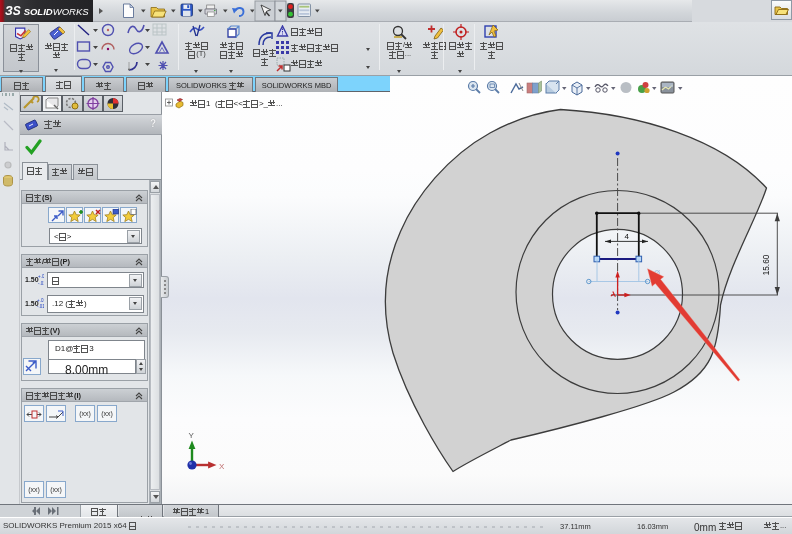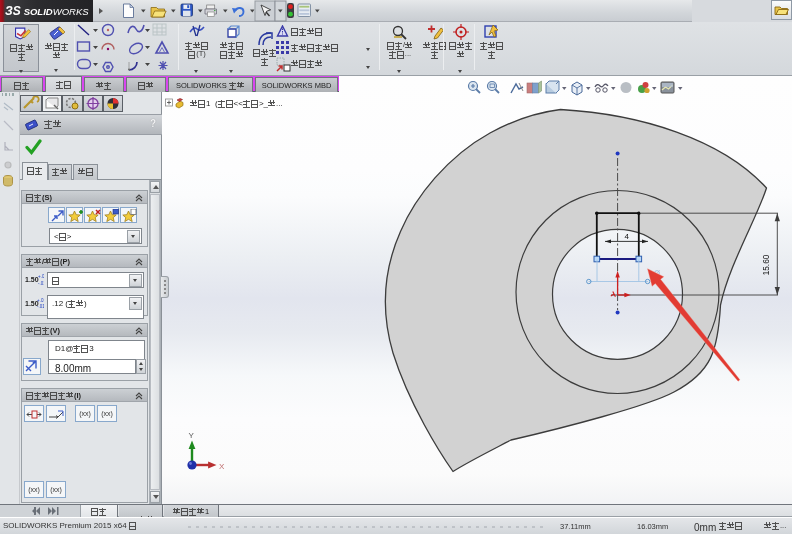--- a/index.html
+++ b/index.html
@@ -220,21 +220,21 @@
 </div>
 <div class="vsep" style="left:474px;top:2px;bottom:auto;height:46px"></div>
 <div class="abs" style="left:477px;top:2px;width:30px;height:50px">
  <svg class="abs" style="left:7px;top:0" width="16" height="16" viewBox="0 0 16 16">
   <rect x="1" y="2" width="11" height="11" fill="none" stroke="#3040b0" stroke-width="1.4"></rect>
   <path d="M9 1 l5 5 -4 1 2 5 -2 1 -2 -5 -3 3 z" fill="#f0c040" stroke="#806010" stroke-width="0.7"></path>
  </svg>
  <div class="lab abs" style="left:0;top:17px;width:30px"><i class="c c8 v2"></i><i class="c c8 v3"></i><i class="c c8 v1"></i><br><i class="c c8 v2"></i></div>
 </div>
 </div>
-    <div class="abs" style="left:0;top:76px;width:339px;height:16px;background:#d946ef;border-bottom:1.5px solid #5f646b;z-index:3">
+    <div class="abs" style="left:0;top:76px;width:390px;height:16px;background:#7dd3fc;border-bottom:1.5px solid #5f646b;z-index:3">
   <div class="abs" style="left:1px;top:1px;width:42px;height:15px;background:linear-gradient(#c9ccd0,#aeb1b5);border:1px solid #70757c;border-bottom:none;text-align:center;padding-top:2.5px"><i class="c c8 v1"></i><i class="c c8 v2"></i></div>
   <div class="abs" style="left:45px;top:0px;width:37px;height:16px;background:linear-gradient(#dfe2e5,#cdd0d4);border:1px solid #70757c;border-bottom:none;text-align:center;padding-top:3px;z-index:2"><i class="c c8 v2"></i><i class="c c8 v1"></i></div>
   <div class="abs" style="left:84px;top:1px;width:40px;height:15px;background:linear-gradient(#c9ccd0,#aeb1b5);border:1px solid #70757c;border-bottom:none;text-align:center;padding-top:2.5px"><i class="c c8 v3"></i><i class="c c8 v2"></i></div>
   <div class="abs" style="left:126px;top:1px;width:40px;height:15px;background:linear-gradient(#c9ccd0,#aeb1b5);border:1px solid #70757c;border-bottom:none;text-align:center;padding-top:2.5px"><i class="c c8 v1"></i><i class="c c8 v3"></i></div>
   <div class="abs" style="left:168px;top:1px;width:85px;height:15px;background:linear-gradient(#c9ccd0,#aeb1b5);border:1px solid #70757c;border-bottom:none;text-align:center;padding-top:2.5px;font-size:7.5px;color:#222">SOLIDWORKS <i class="c c8 v2"></i><i class="c c8 v3"></i></div>
   <div class="abs" style="left:255px;top:1px;width:83px;height:15px;background:linear-gradient(#c9ccd0,#aeb1b5);border:1px solid #70757c;border-bottom:none;text-align:center;padding-top:2.5px;font-size:7.5px;color:#222">SOLIDWORKS MBD</div>
 </div>
 <div class="abs" id="gfx" style="left:162px;top:76px;width:630px;height:428px;background:linear-gradient(180deg,#fefefe 0%,#fdfdfe 22%,#fbfcfd 28%,#eceff3 42%,#e2e5ee 52%,#e7eaf0 60%,#f6f8fa 70%,#fcfcfd 80%,#fbfbfb 93%,#f2f3f5 100%);overflow:hidden"></div>
 
 <svg class="abs" style="left:465px;top:79px" width="225" height="19" viewBox="0 0 225 19">
@@ -487,38 +487,38 @@
         </svg>
         <div class="abs" style="left:25px;top:17px;width:97px;height:16px;background:#fff;border:1px solid #7f858c">
           <span class="abs" style="left:4px;top:3px;font-size:8px;color:#222"><i class="c c8 v1"></i></span>
           <div class="abs" style="right:1px;top:1px;width:13px;height:12.5px;background:linear-gradient(#f2f3f5,#cfd3d7);border:1px solid #9aa0a6"><span class="dd" style="margin:4px 0 0 3px"></span></div>
         </div>
         <svg class="abs" style="left:3px;top:40px" width="19" height="15" viewBox="0 0 19 15">
           <text x="0" y="11" font-size="7" font-weight="bold" fill="#222" font-family="Liberation Sans">1.50</text>
           <text x="12" y="7" font-size="4.5" fill="#2040c0" font-family="Liberation Sans">+.01</text>
           <text x="12" y="13" font-size="4.5" fill="#2040c0" font-family="Liberation Sans">-.01</text>
         </svg>
-        <div class="abs" style="left:25px;top:40px;width:97px;height:24px;background:#fff;border:1px solid #7f858c">
+        <div class="abs" style="left:25px;top:40px;width:97px;height:18px;background:#fff;border:1px solid #7f858c">
           <span class="abs" style="left:4px;top:3px;font-size:8px;color:#222">.12 (<i class="c c8 v2"></i><i class="c c8 v3"></i>)</span>
           <div class="abs" style="right:1px;top:1px;width:13px;height:12.5px;background:linear-gradient(#f2f3f5,#cfd3d7);border:1px solid #9aa0a6"><span class="dd" style="margin:4px 0 0 3px"></span></div>
         </div>
       </div>
       <div class="abs" style="left:21px;top:231px;width:127px;height:58px;border:1px solid #9aa0a6;background:#e2e5e8">
         <div class="abs" style="left:0;top:0;width:100%;height:13px;background:linear-gradient(#ccd0d4,#b5b9be);border-bottom:1px solid #a0a5ab;font-weight:bold;padding:1.5px 0 0 4px"><i class="c c8 v3"></i><i class="c c8 v1"></i><i class="c c8 v2"></i>(V)<svg class="abs" style="right:4px;top:3px" width="8" height="8" viewBox="0 0 8 8">
             <path d="M1 4 l3 -3 3 3 M1 7 l3 -3 3 3" stroke="#444" fill="none" stroke-width="1.1"></path>
           </svg></div>
         <div class="abs" style="left:26px;top:16px;width:97px;height:27px;background:#fff;border:1px solid #7f858c">
           <span class="abs" style="left:6px;top:2.5px;font-size:8px;color:#222">D1@<i class="c c8 v2"></i><i class="c c8 v1"></i>3</span>
         </div>
         <div class="abs" style="left:1px;top:34px;width:18px;height:17px;background:#f4f6f8;border:1px solid #88a8cc"><svg width="15" height="14" viewBox="0 0 15 14">
             <path d="M2 12 L12 2 M4.5 2 h7.5 v7.5 M2 7 l5 5" stroke="#3c5cc8" stroke-width="1.4" fill="none"></path>
             <path d="M12 2 l-3.5 1 1 2.5 z" fill="#3c5cc8"></path>
           </svg></div>
         <div class="abs" style="left:26px;top:35px;width:88px;height:15px;background:#fff;border:1px solid #7f858c">
-          <span class="abs" style="left:6px;top:2.5px;font-size:10px;color:#222">8.00mm</span>
+          <span class="abs" style="left:16px;top:2.5px;font-size:12px;color:#222">8.00mm</span>
         </div>
         <div class="abs" style="left:114px;top:35px;width:10px;height:15px;background:linear-gradient(#f2f3f5,#cfd3d7);border:1px solid #9aa0a6">
           <div style="width:0;height:0;border-left:2.5px solid transparent;border-right:2.5px solid transparent;border-bottom:3px solid #444;margin:2px 0 0 2px"></div>
           <div style="width:0;height:0;border-left:2.5px solid transparent;border-right:2.5px solid transparent;border-top:3px solid #444;margin:3px 0 0 2px"></div>
         </div>
       </div>
       <div class="abs" style="left:21px;top:296px;width:127px;height:115px;border:1px solid #9aa0a6;background:#e2e5e8">
         <div class="abs" style="left:0;top:0;width:100%;height:13px;background:linear-gradient(#ccd0d4,#b5b9be);border-bottom:1px solid #a0a5ab;font-weight:bold;padding:1.5px 0 0 4px"><i class="c c8 v1"></i><i class="c c8 v2"></i><i class="c c8 v3"></i><i class="c c8 v1"></i><i class="c c8 v2"></i><i class="c c8 v3"></i>(I)<svg class="abs" style="right:4px;top:3px" width="8" height="8" viewBox="0 0 8 8">
             <path d="M1 4 l3 -3 3 3 M1 7 l3 -3 3 3" stroke="#444" fill="none" stroke-width="1.1"></path>
           </svg></div>

